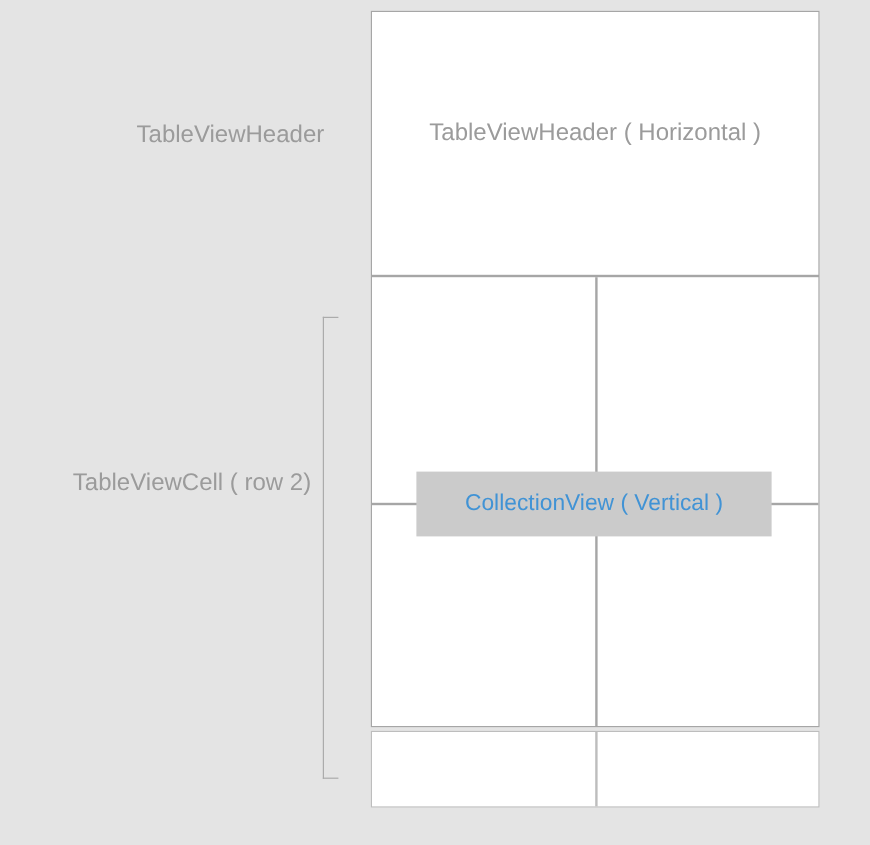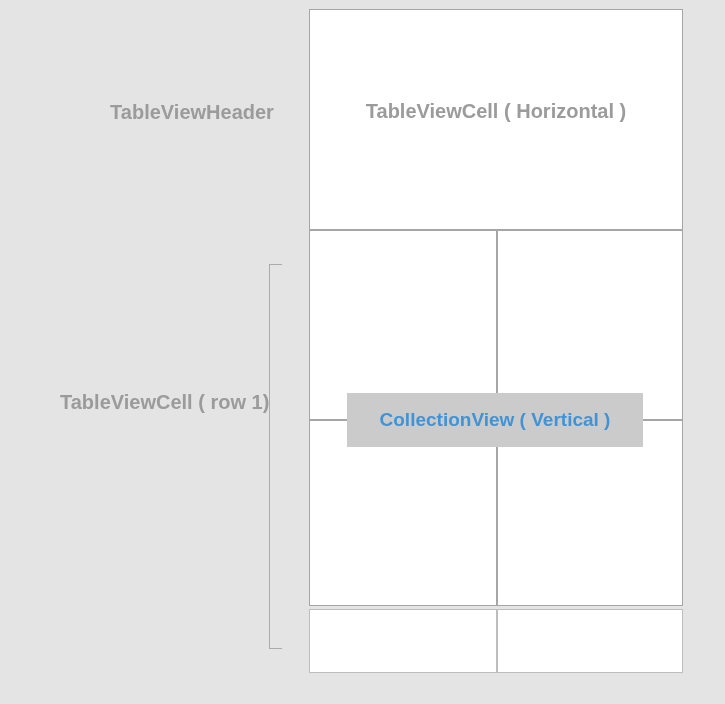--- a/index.html
+++ b/index.html
@@ -17,21 +17,20 @@
   body{
     font-family:"Liberation Sans", sans-serif;
     background:var(--canvas-bg);
     position:relative;
     overflow:hidden;
   }
   .canvas{
     position:absolute;inset:0;
     width:725px;height:704px;
     background:var(--canvas-bg);
-    font-weight:bold;
   }
   .annotation{
     position:absolute;
     color:var(--text-gray);
     font-size:20px;
     line-height:24px;
     text-align:center;
     white-space:nowrap;
   }
   .header-annotation{left:92px;top:100px;width:200px;}
@@ -86,26 +85,26 @@
     z-index:2;
   }
 </style>
 </head>
 <body>
 
 <div class="canvas">
 
   <div class="annotation header-annotation">TableViewHeader</div>
 
-  <div class="annotation cell-annotation">TableViewCell ( row 1)</div>
+  <div class="annotation cell-annotation">TableViewCell ( row 2)</div>
 
   <div class="bracket"></div>
 
   <div class="box header-box">
-    <span class="gray-text">TableViewCell ( Horizontal )</span>
+    <span class="gray-text">TableViewHeader ( Horizontal )</span>
   </div>
 
   <div class="box row1-box">
     <div class="vdivider"></div>
     <div class="hdivider"></div>
   </div>
 
   <div class="box row2-box">
     <div class="vdivider"></div>
   </div>

